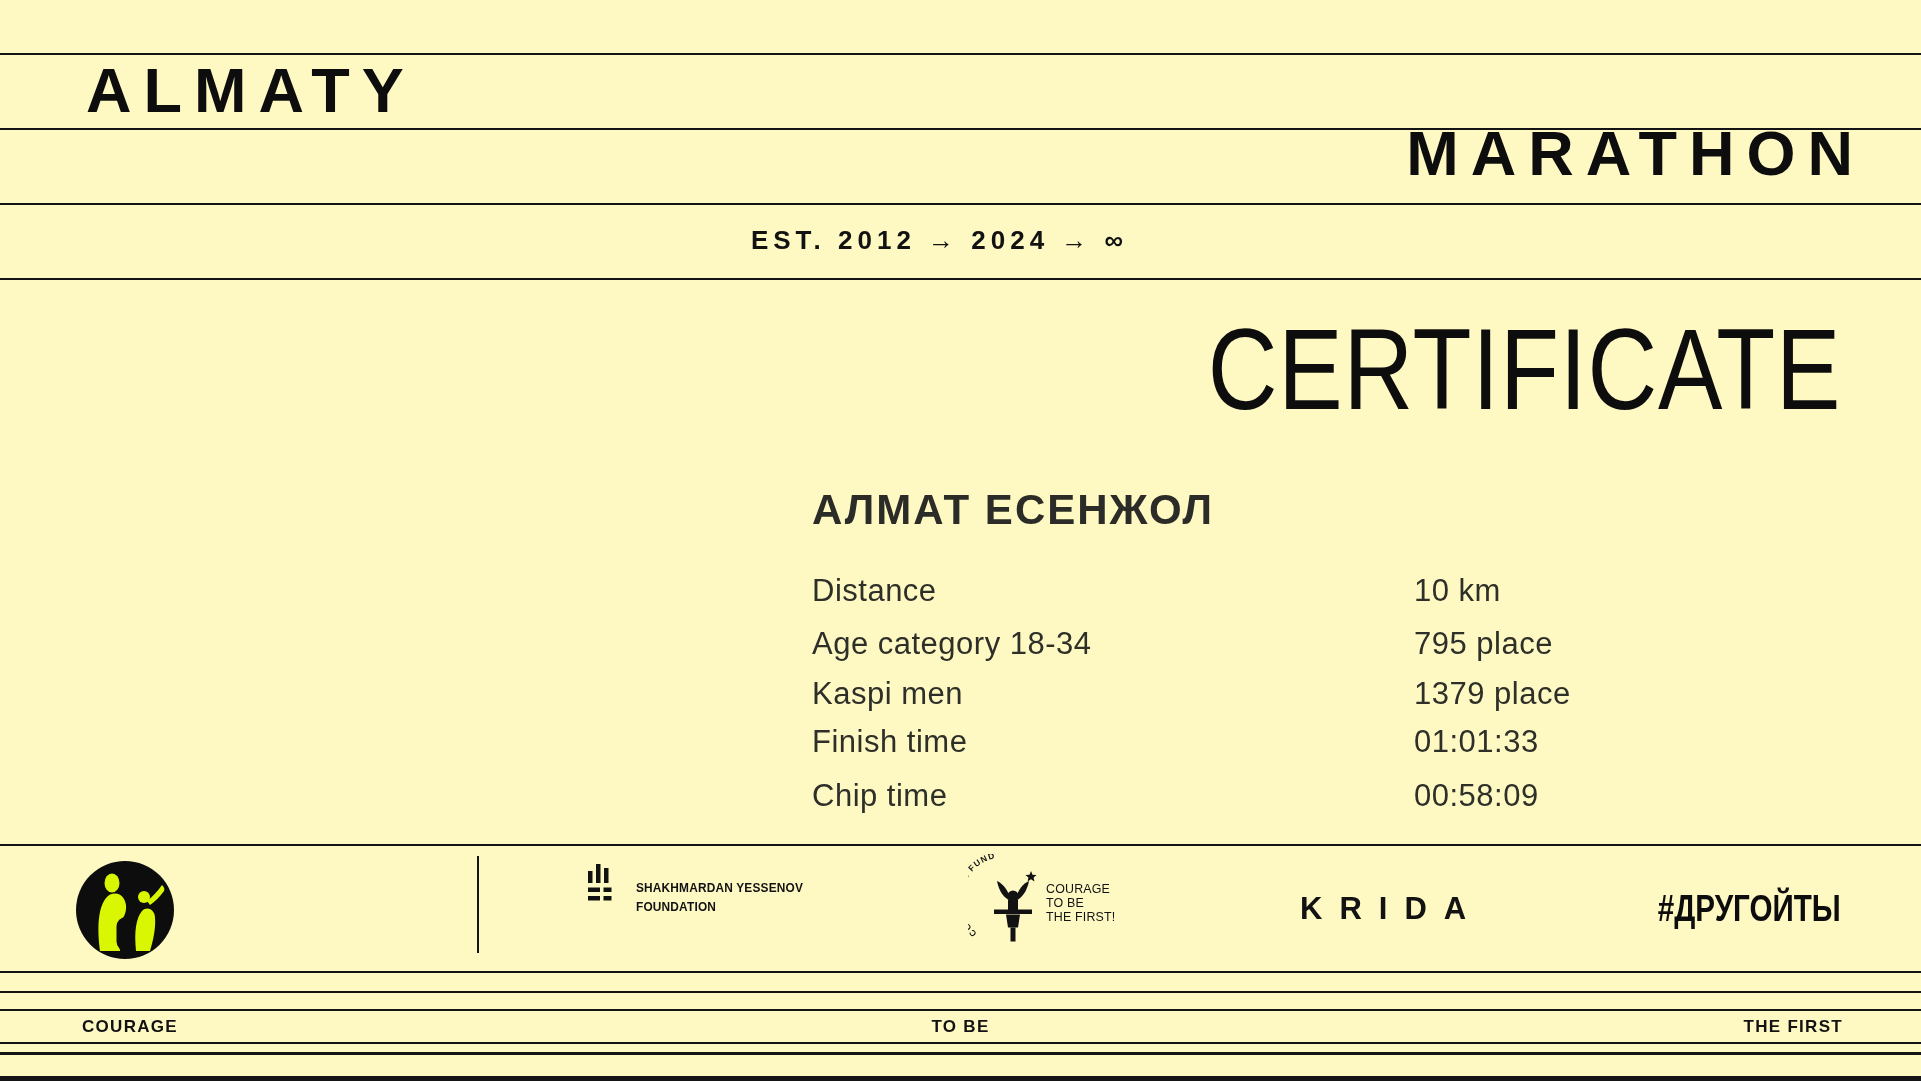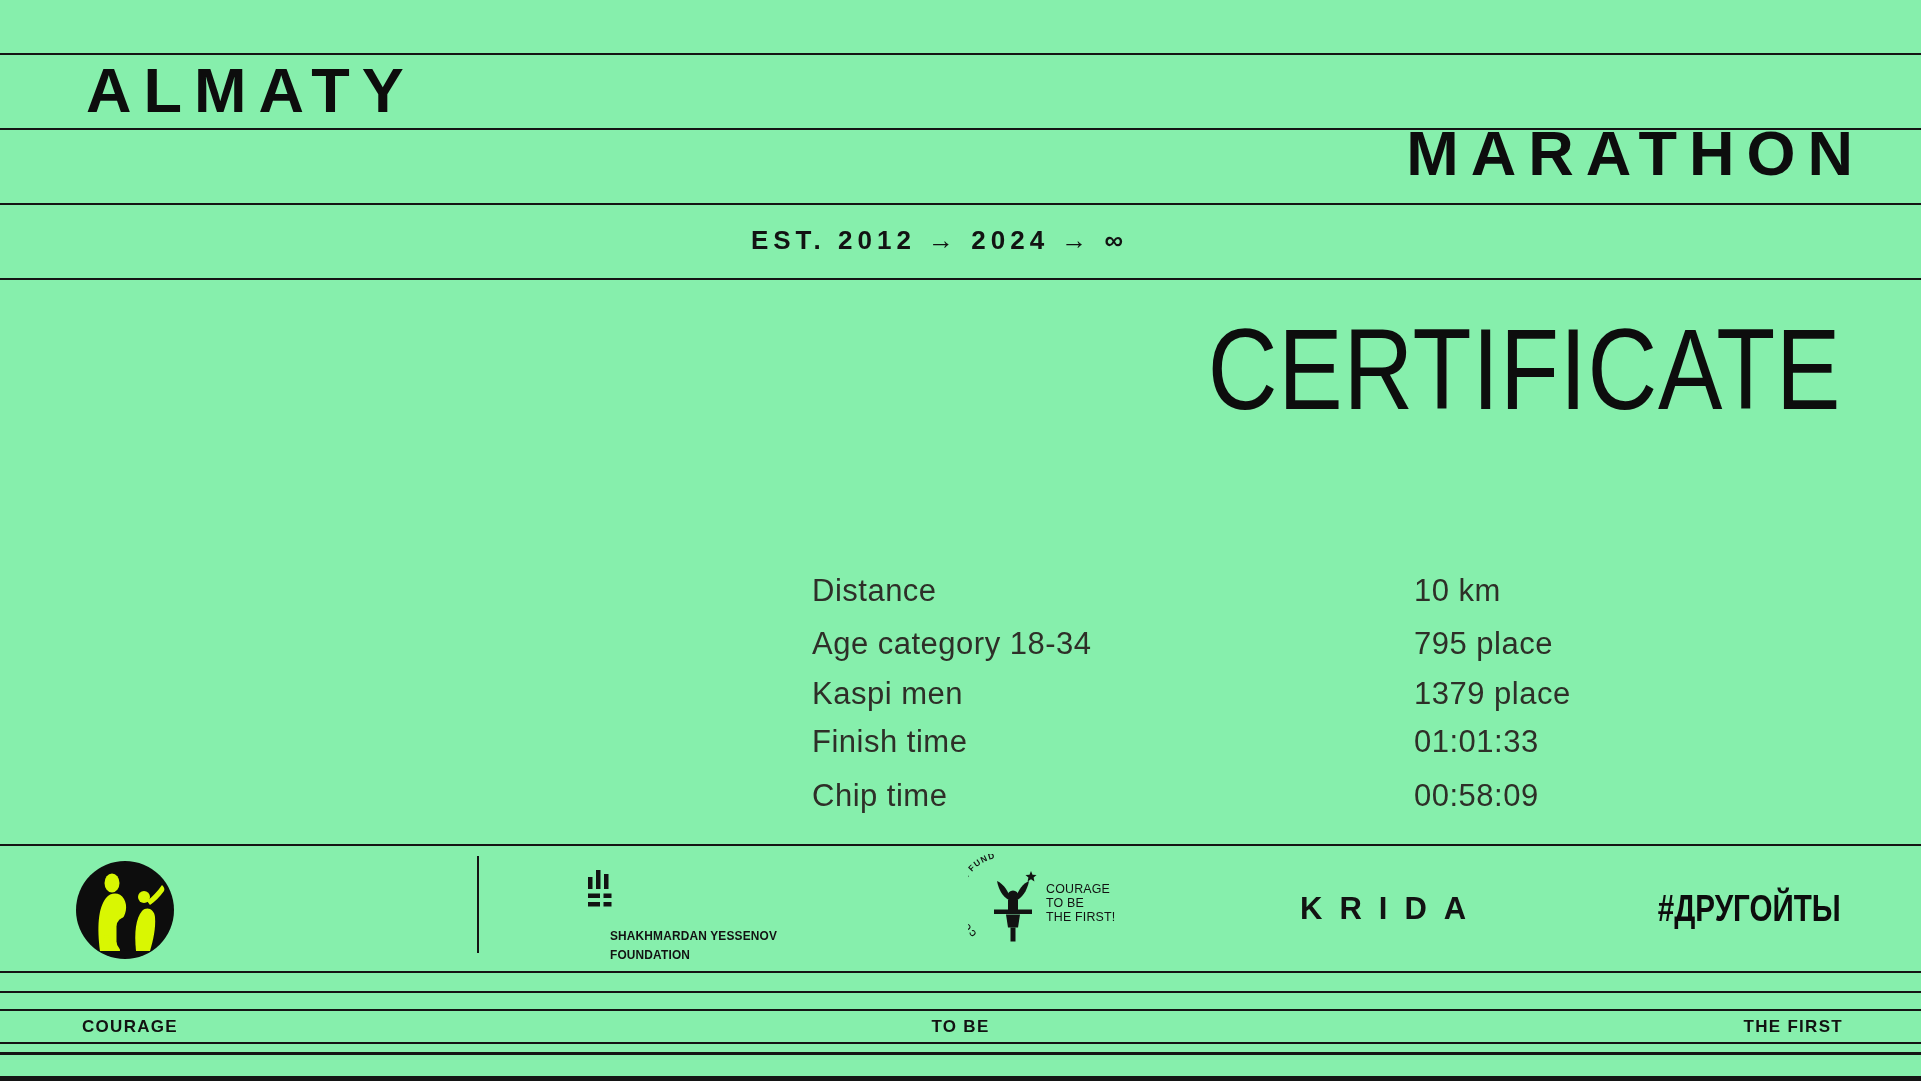--- a/index.html
+++ b/index.html
@@ -1,19 +1,19 @@
 <!DOCTYPE html>
 <html><head>
 <meta charset="utf-8">
 <style>
   html,body{margin:0;padding:0;background:#222;}
   .cert{
     position:relative;
     width:1921px;height:1081px;
-    background:#86efac;
+    background:#fef9c3;
     overflow:hidden;
     font-family:"Liberation Sans", sans-serif;
     color:#0D0D0D;
   }
   
   .hline{position:absolute;left:0;width:100%;height:2px;background:#141414;}
   .l-a{top:53px}.l-b{top:128px}.l-c{top:203px}.l-d{top:278px}
   .l-e{top:844px}.l-f{top:971px}.l-g{top:991px}.l-h{top:1009px}
   .l-i{top:1042px}.l-j{top:1052px;height:3px}
   .bottom-strip{position:absolute;left:0;top:1076px;width:100%;height:5px;background:#141414;}
@@ -47,21 +47,21 @@
   .result-row .lbl{position:absolute;left:0;font-size:31px;font-weight:500;color:#2E2F28;letter-spacing:0.5px;white-space:nowrap;}
   .result-row .val{position:absolute;left:570px;font-size:31px;font-weight:500;color:#2E2F28;letter-spacing:0.5px;white-space:nowrap;margin-left:32px;}
   .r0{top:573px}.r1{top:626px}.r2{top:676px}.r3{top:724px}.r4{top:778px}
 
   
   .sponsors{position:absolute;left:0;top:846px;width:100%;height:125px;}
   .kaspi-icon{position:absolute;left:73px;top:12px;width:104px;height:104px;}
   .kaspi-word{position:absolute;left:196px;top:0;height:125px;display:flex;align-items:center;
     font-size:49px;font-weight:bold;letter-spacing:-1px;color:#0C0C0C;}
   .vdivider{position:absolute;left:477px;top:10px;width:2px;height:97px;background:#141414;}
-  .yessenov{position:absolute;left:587px;top:22px;display:flex;align-items:flex-start;flex-direction:column;}
+  .yessenov{position:absolute;left:587px;top:16px;display:flex;align-items:flex-start;}
   .yessenov-icon{width:26px;height:42px;flex:0 0 auto;}
   .yessenov-text{margin-left:23px;margin-top:16px;font-weight:bold;font-size:13.5px;line-height:19px;
     letter-spacing:0.2px;color:#121212;transform:scaleX(0.88);transform-origin:left center;white-space:nowrap;}
   .corpfund{position:absolute;left:968px;top:8px;display:flex;align-items:center;}
   .corpfund-icon{width:82px;height:96px;flex:0 0 auto;}
   .corpfund-text{margin-left:-4px;margin-top:2px;font-weight:500;font-size:13.5px;line-height:14px;
     letter-spacing:0.2px;color:#121212;transform:scaleX(0.92);transform-origin:left center;white-space:nowrap;}
   .krida{position:absolute;left:1300px;top:0;height:125px;display:flex;align-items:center;
     font-size:31px;font-weight:700;letter-spacing:17px;color:#131313;white-space:nowrap;}
   .hashtag{position:absolute;right:80px;top:0;height:125px;display:flex;align-items:center;
@@ -97,20 +97,21 @@
   </div>
   <div class="band band-marathon">
     <span class="big-word">MARATHON</span>
   </div>
   <div class="band band-est">
     <span class="est-text">EST. 2012 → 2024 → ∞</span>
   </div>
 
   <div class="title">CERTIFICATE</div>
 
+  <div class="athlete">АЛМАТ ЕСЕНЖОЛ</div>
 
   <div class="results">
     <div class="result-row r0">
       <span class="lbl">Distance</span>
       <span class="val">10 km</span>
     </div>
     <div class="result-row r1">
       <span class="lbl">Age category 18-34</span>
       <span class="val">795 place</span>
     </div>

